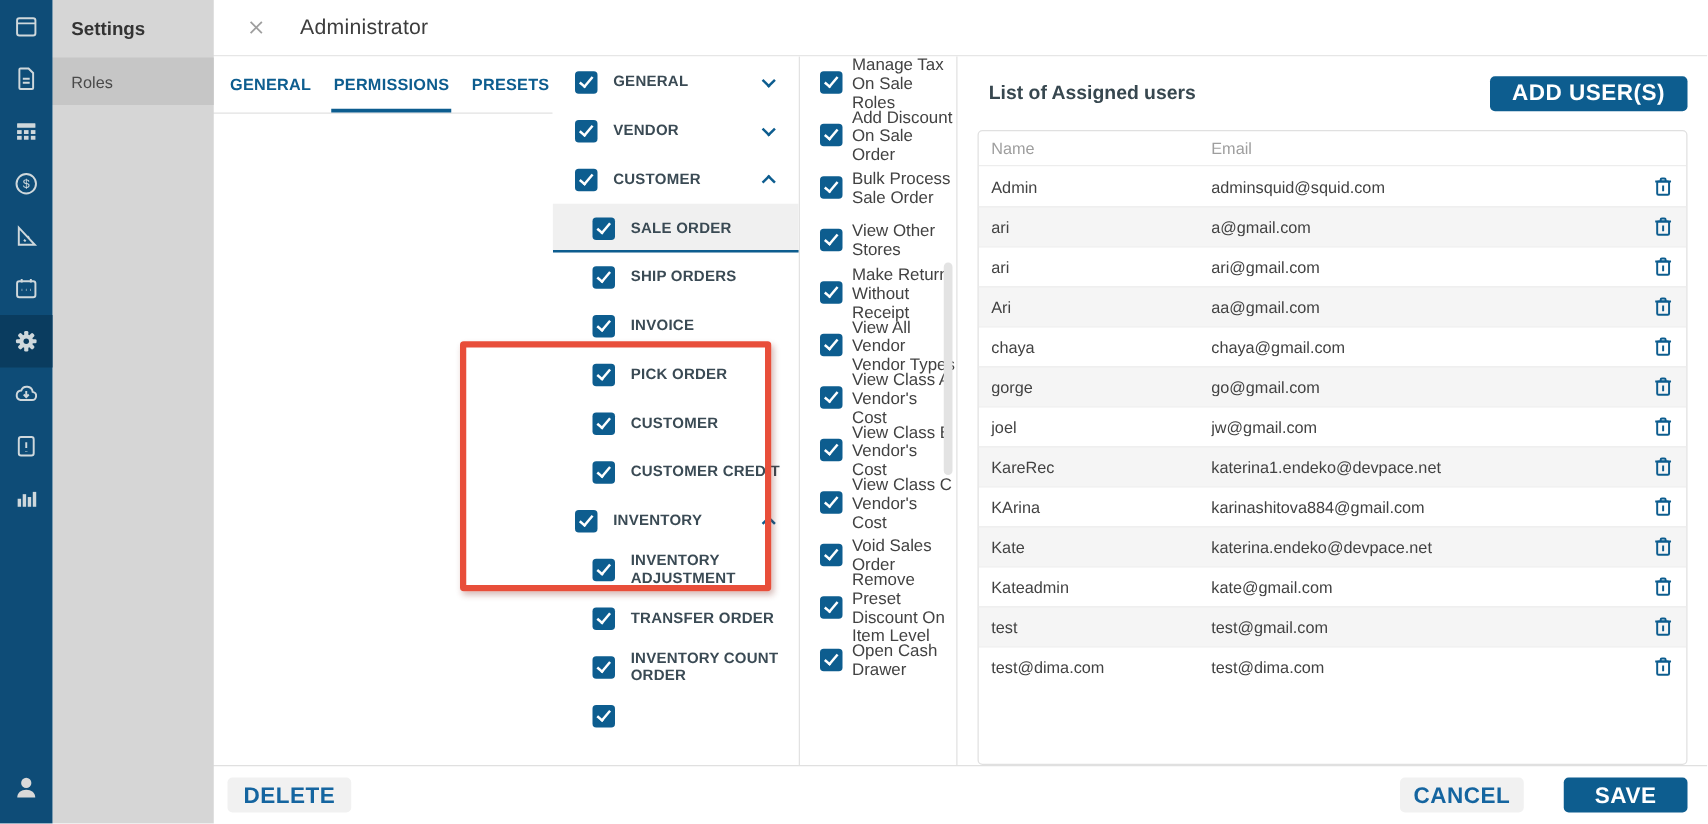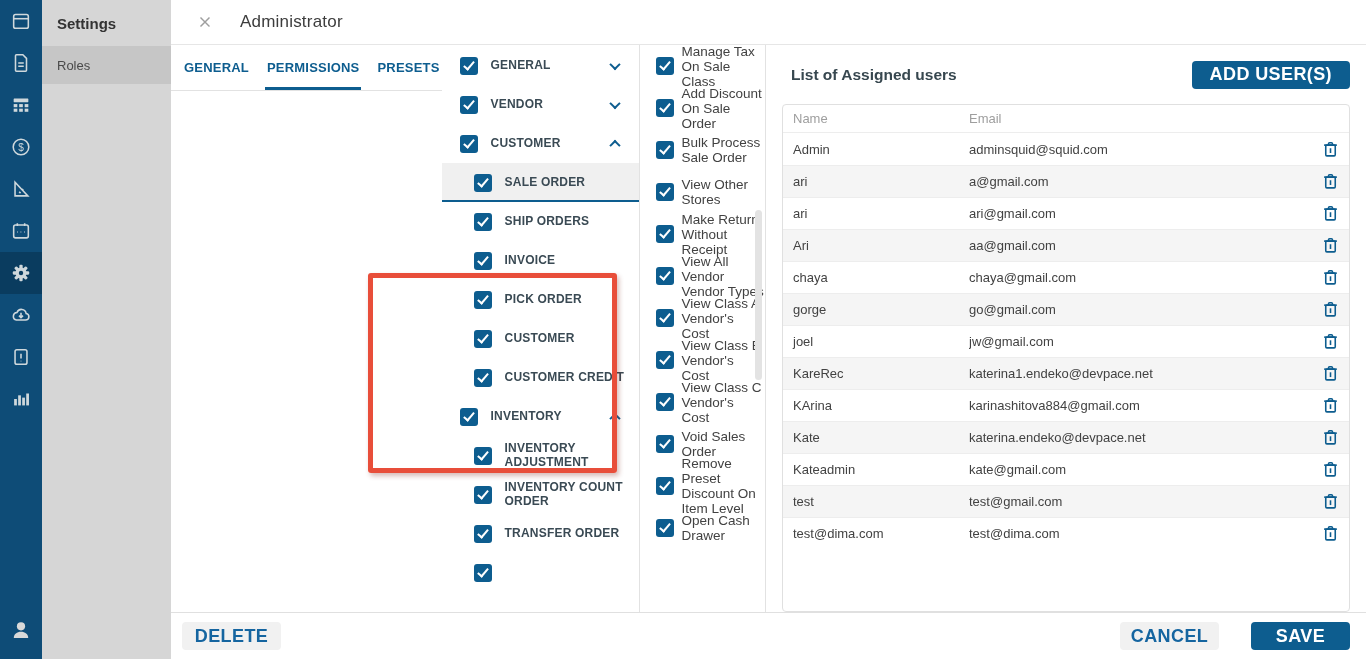--- a/index.html
+++ b/index.html
@@ -251,35 +251,35 @@
               <span class="cb"></span>
               <span class="tree-label">INVENTORY</span>
               <span class="chev up"></span>
             </div>
             <div class="tree-item lvl1">
               <span class="cb"></span>
               <span class="tree-label">INVENTORY ADJUSTMENT</span>
             </div>
             <div class="tree-item lvl1">
               <span class="cb"></span>
+              <span class="tree-label">TRANSFER ORDER</span>
+            </div>
+            <div class="tree-item lvl1">
+              <span class="cb"></span>
               <span class="tree-label">INVENTORY COUNT ORDER</span>
             </div>
             <div class="tree-item lvl1">
               <span class="cb"></span>
-              <span class="tree-label">TRANSFER ORDER</span>
-            </div>
-            <div class="tree-item lvl1">
-              <span class="cb"></span>
             </div>
           </div>
 
           <div class="perm-col">
             <div class="perm-item">
               <span class="cb"></span>
-              <span class="perm-label">Manage Tax On Sale Class</span>
+              <span class="perm-label">Manage Tax On Sale Roles</span>
             </div>
             <div class="perm-item">
               <span class="cb"></span>
               <span class="perm-label">Add Discount On Sale Order</span>
             </div>
             <div class="perm-item">
               <span class="cb"></span>
               <span class="perm-label">Bulk Process Sale Order</span>
             </div>
             <div class="perm-item">

